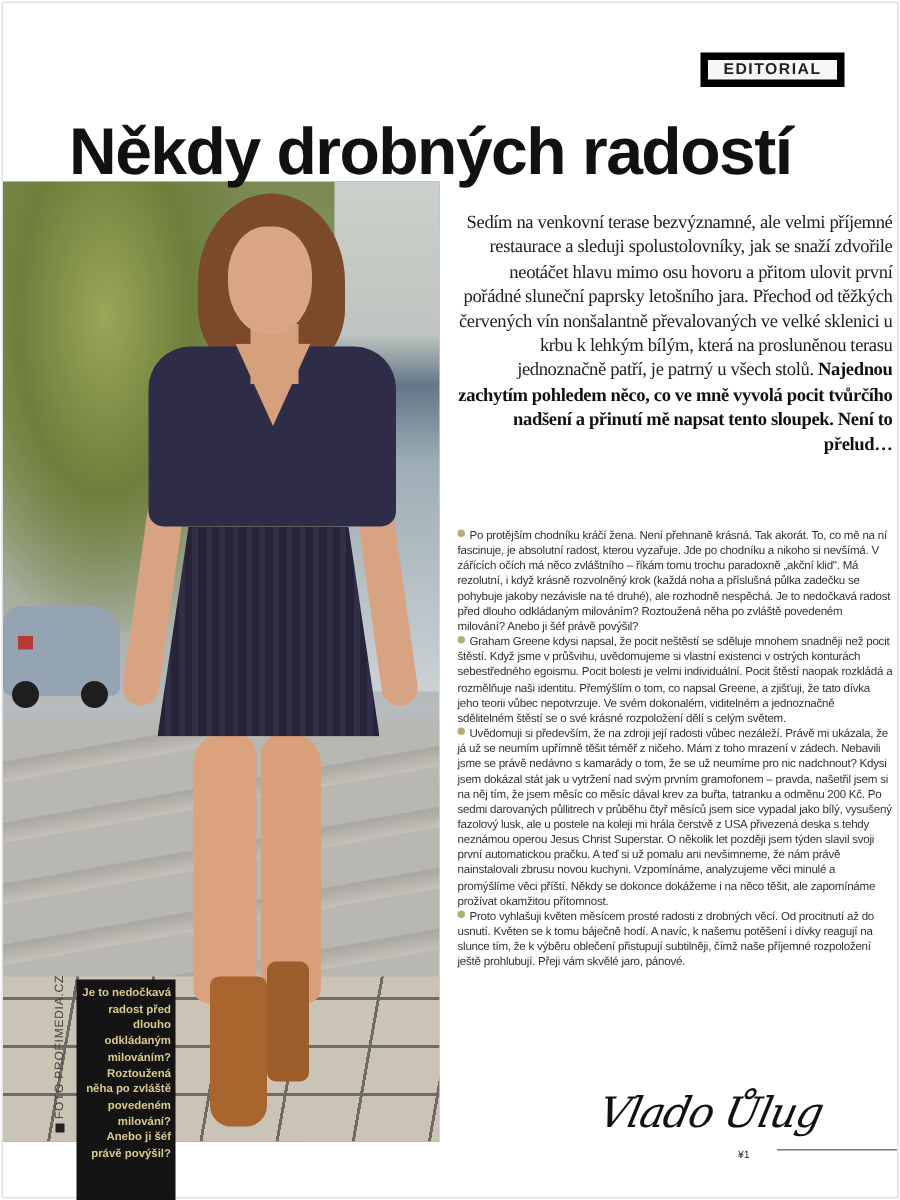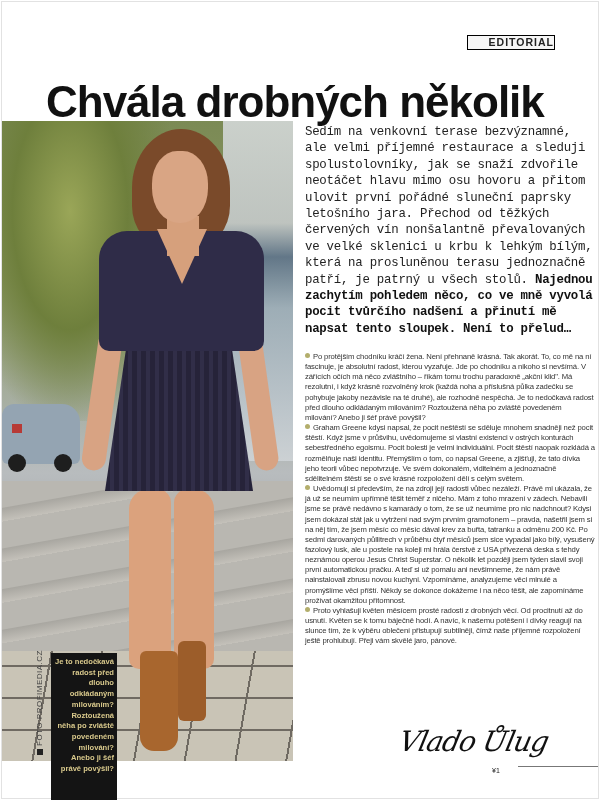--- a/index.html
+++ b/index.html
@@ -8,23 +8,23 @@
     background: #ffffff;
     font-family: "Liberation Sans", sans-serif;
     color: #1a1a1a;
   }
   .page-border {
     position: absolute; left: 1px; top: 1px; right: 1px; bottom: 1px;
     border: 1px solid #e2e2e2; pointer-events: none;
   }
   .section-tag {
     position: absolute; left: 467px; top: 35px; width: 86px; height: 13px;
-    border: 1px solid #000000; background: #f6f6f6;
+    border: 5px solid #000000; background: #f6f6f6;
     font-size: 10.5px; font-weight: bold; letter-spacing: 1px;
-    text-align: right; line-height: 13px; color: #222;
+    text-align: center; line-height: 13px; color: #222;
   }
   .headline {
     position: absolute; left: 46px; top: 76px; width: 520px;
     font-size: 44px; font-weight: bold; letter-spacing: -1px;
     color: #111; white-space: nowrap; line-height: 52px; margin: 0;
     z-index: 3;
   }
   
   .photo {
     position: absolute; left: 2px; top: 121px; width: 291px; height: 640px;
@@ -100,23 +100,23 @@
     background: #141414; z-index: 5;
   }
   .pull-quote p {
     margin: 0; padding: 4px 3px 0 3px;
     color: #d9c98c; font-size: 7.6px; font-weight: bold; line-height: 10.7px;
     text-align: right;
   }
 
   
   .intro {
-    position: absolute; left: 305px; top: 124px; width: 290px;
+    position: absolute; left: 305px; top: 140px; width: 290px;
     font-size: 12.4px; line-height: 16.4px; color: #222;
-    margin: 0; letter-spacing: -0.25px; font-family: Liberation Mono, monospace;
+    margin: 0; letter-spacing: -0.25px; font-family: Liberation Serif, serif; text-align: right;
   }
   .intro b { font-weight: bold; color: #111; }
   .body-text {
     position: absolute; left: 305px; top: 352px; width: 290px;
     font-size: 7.7px; line-height: 10.15px; color: #333;
     letter-spacing: -0.15px;
   }
   .body-text p { margin: 0; }
   .bullet {
     display: inline-block; width: 5px; height: 5px; border-radius: 50%;
@@ -130,21 +130,21 @@
   .sig-line { position: absolute; left: 518px; top: 766px; width: 80px; height: 1px; background: #777; }
   .sig-mark { position: absolute; left: 492px; top: 767px; font-size: 7px; color: #222; }
 </style>
 </head>
 <body>
 
 <div class="page-border"></div>
 
 <div class="section-tag">EDITORIAL</div>
 
-<h1 class="headline">Chvála drobných několik</h1>
+<h1 class="headline">Někdy drobných radostí</h1>
 
 <div class="photo">
   <div class="trees"></div>
   <div class="building"></div>
   <div class="pavement"></div>
   <div class="car">
     <div class="light"></div>
     <div class="wheel" style="left:6px"></div>
     <div class="wheel" style="left:52px"></div>
   </div>

